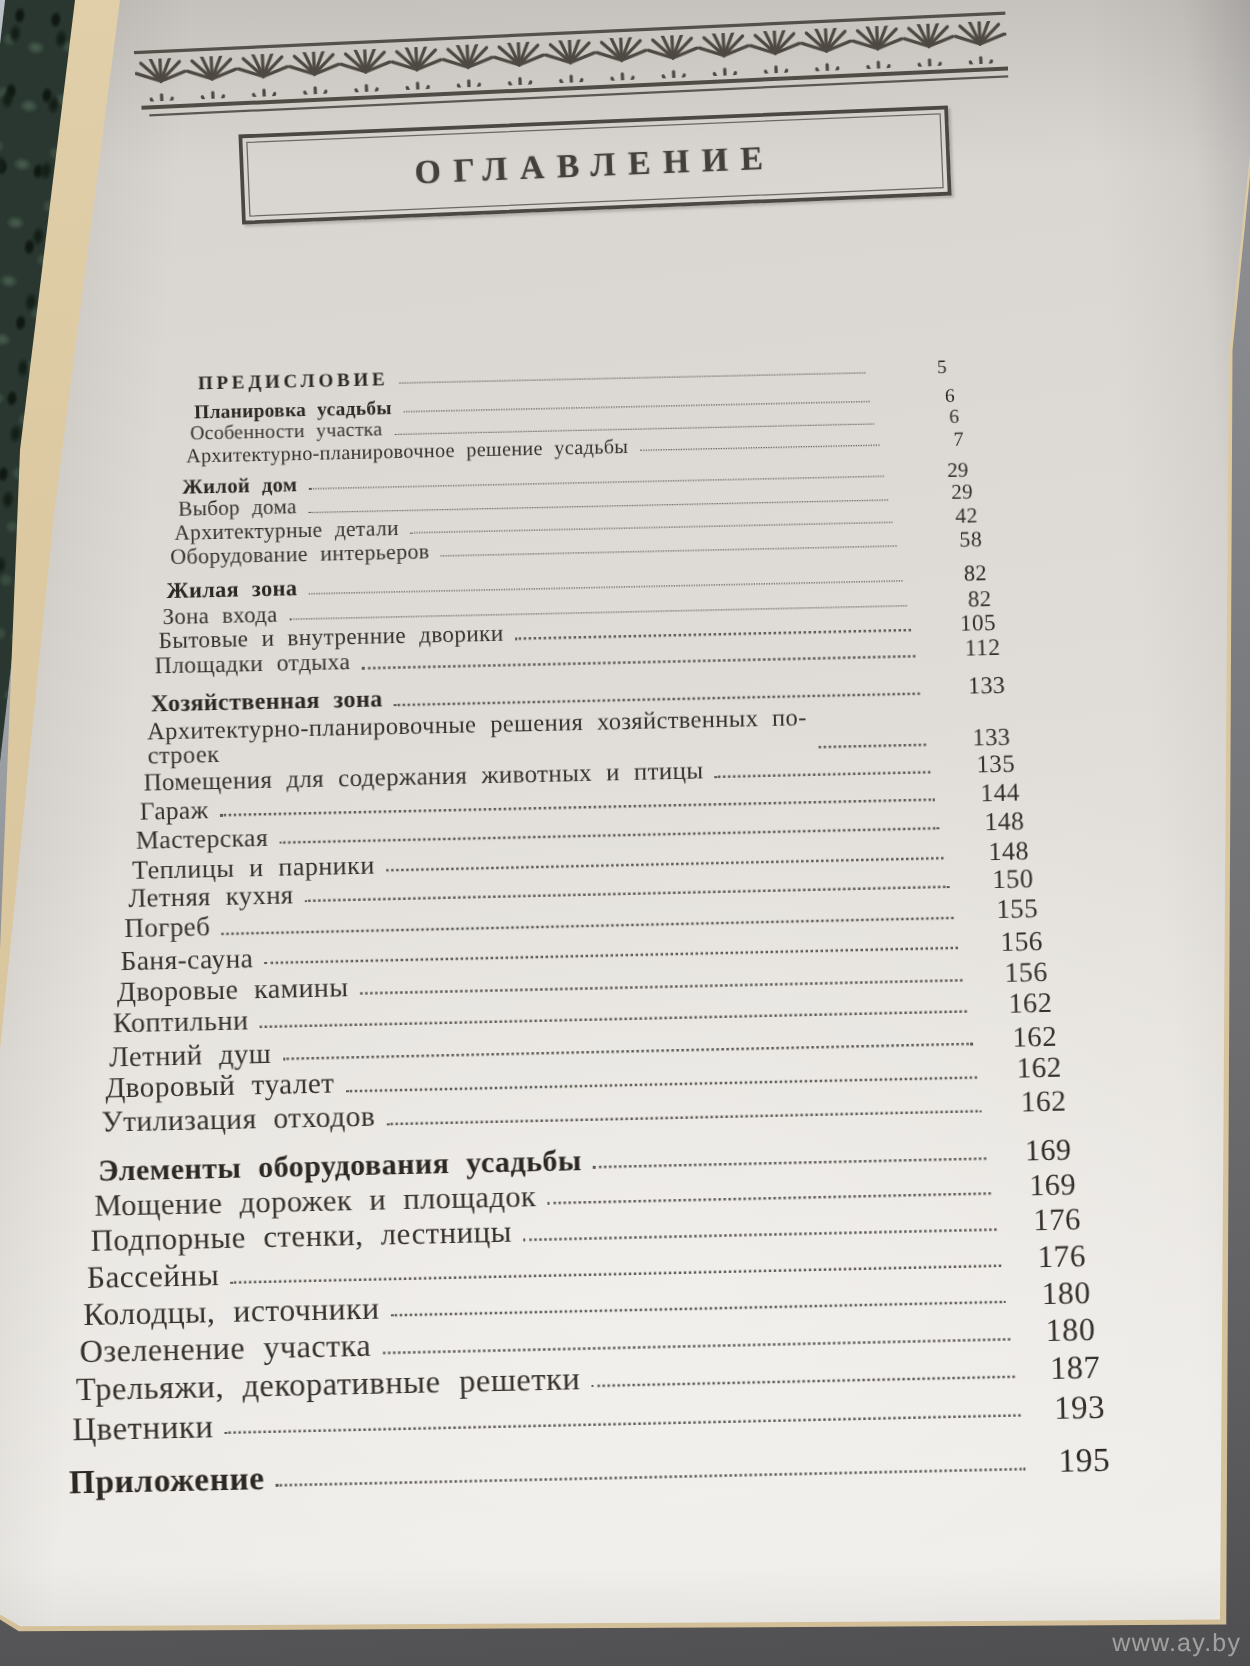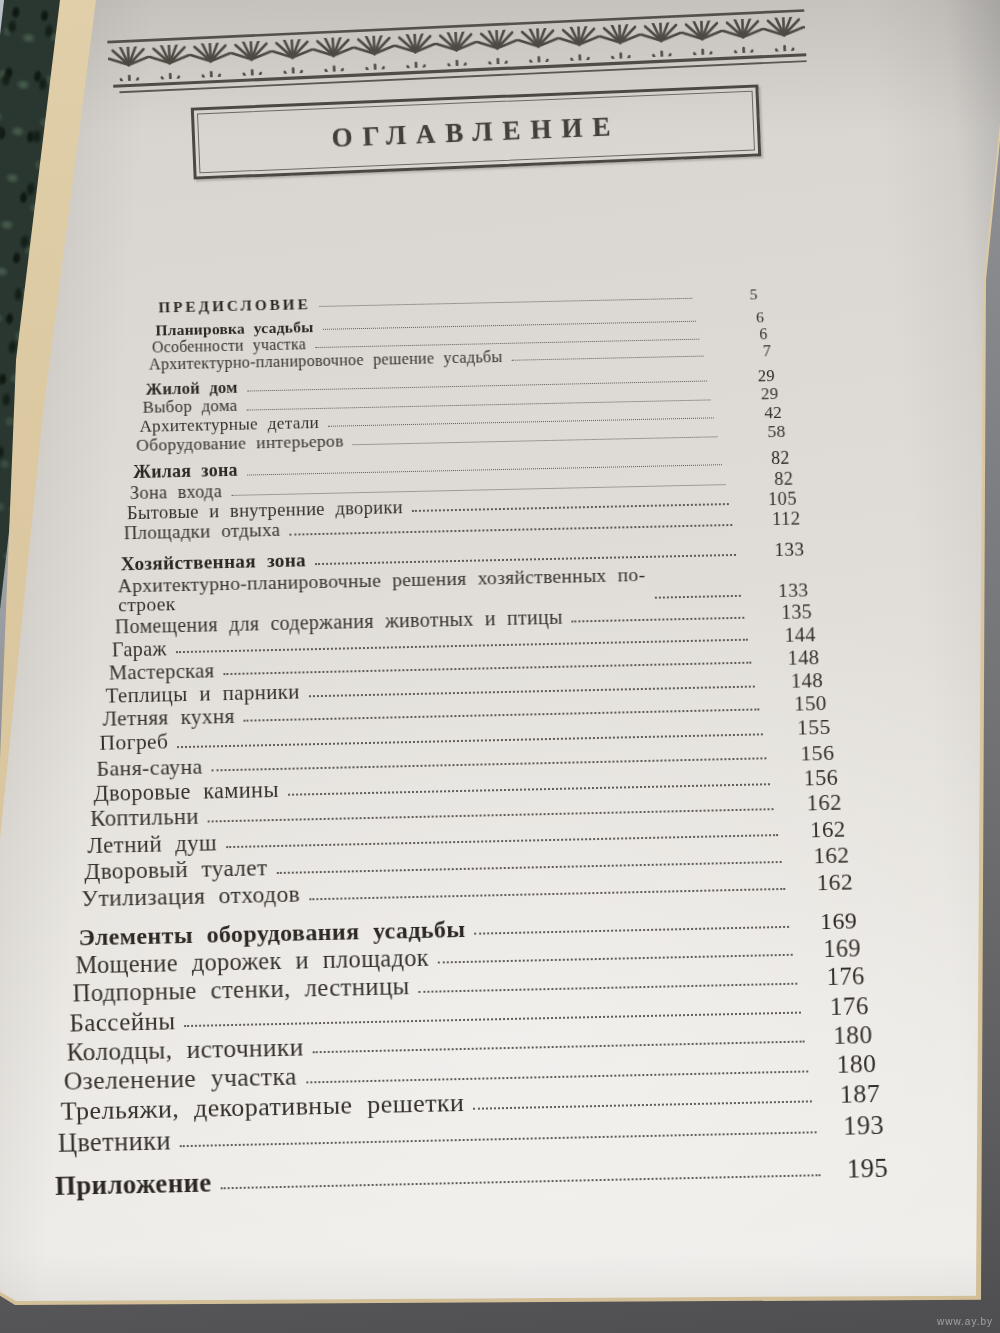--- a/index.html
+++ b/index.html
@@ -79,21 +79,21 @@
   .leader{
     flex:1;min-width:28px;align-self:flex-end;
     border-bottom:calc(1.7px + var(--i) * 0.03px) dotted #49433c;
     margin:0 12px 0.24em 9px;opacity:0.85;
   }
   .pg{min-width:56px;text-align:right;font-weight:400;}
   .row.bold .pg{font-weight:400;}
   .watermark{
     position:absolute;right:7px;bottom:6px;
     font-family:"Liberation Sans","DejaVu Sans",sans-serif;
-    font-size:10px;color:#e3e3e1;opacity:0.55;letter-spacing:1px;
+    font-size:20px;color:#e3e3e1;opacity:0.55;letter-spacing:1px;
   }
 </style>
 </head>
 <body>
 
 <div class="photo">
   <div class="bg-topleft"></div>
   <div class="cover-strip"></div>
   <div class="page-edge"></div>
 

